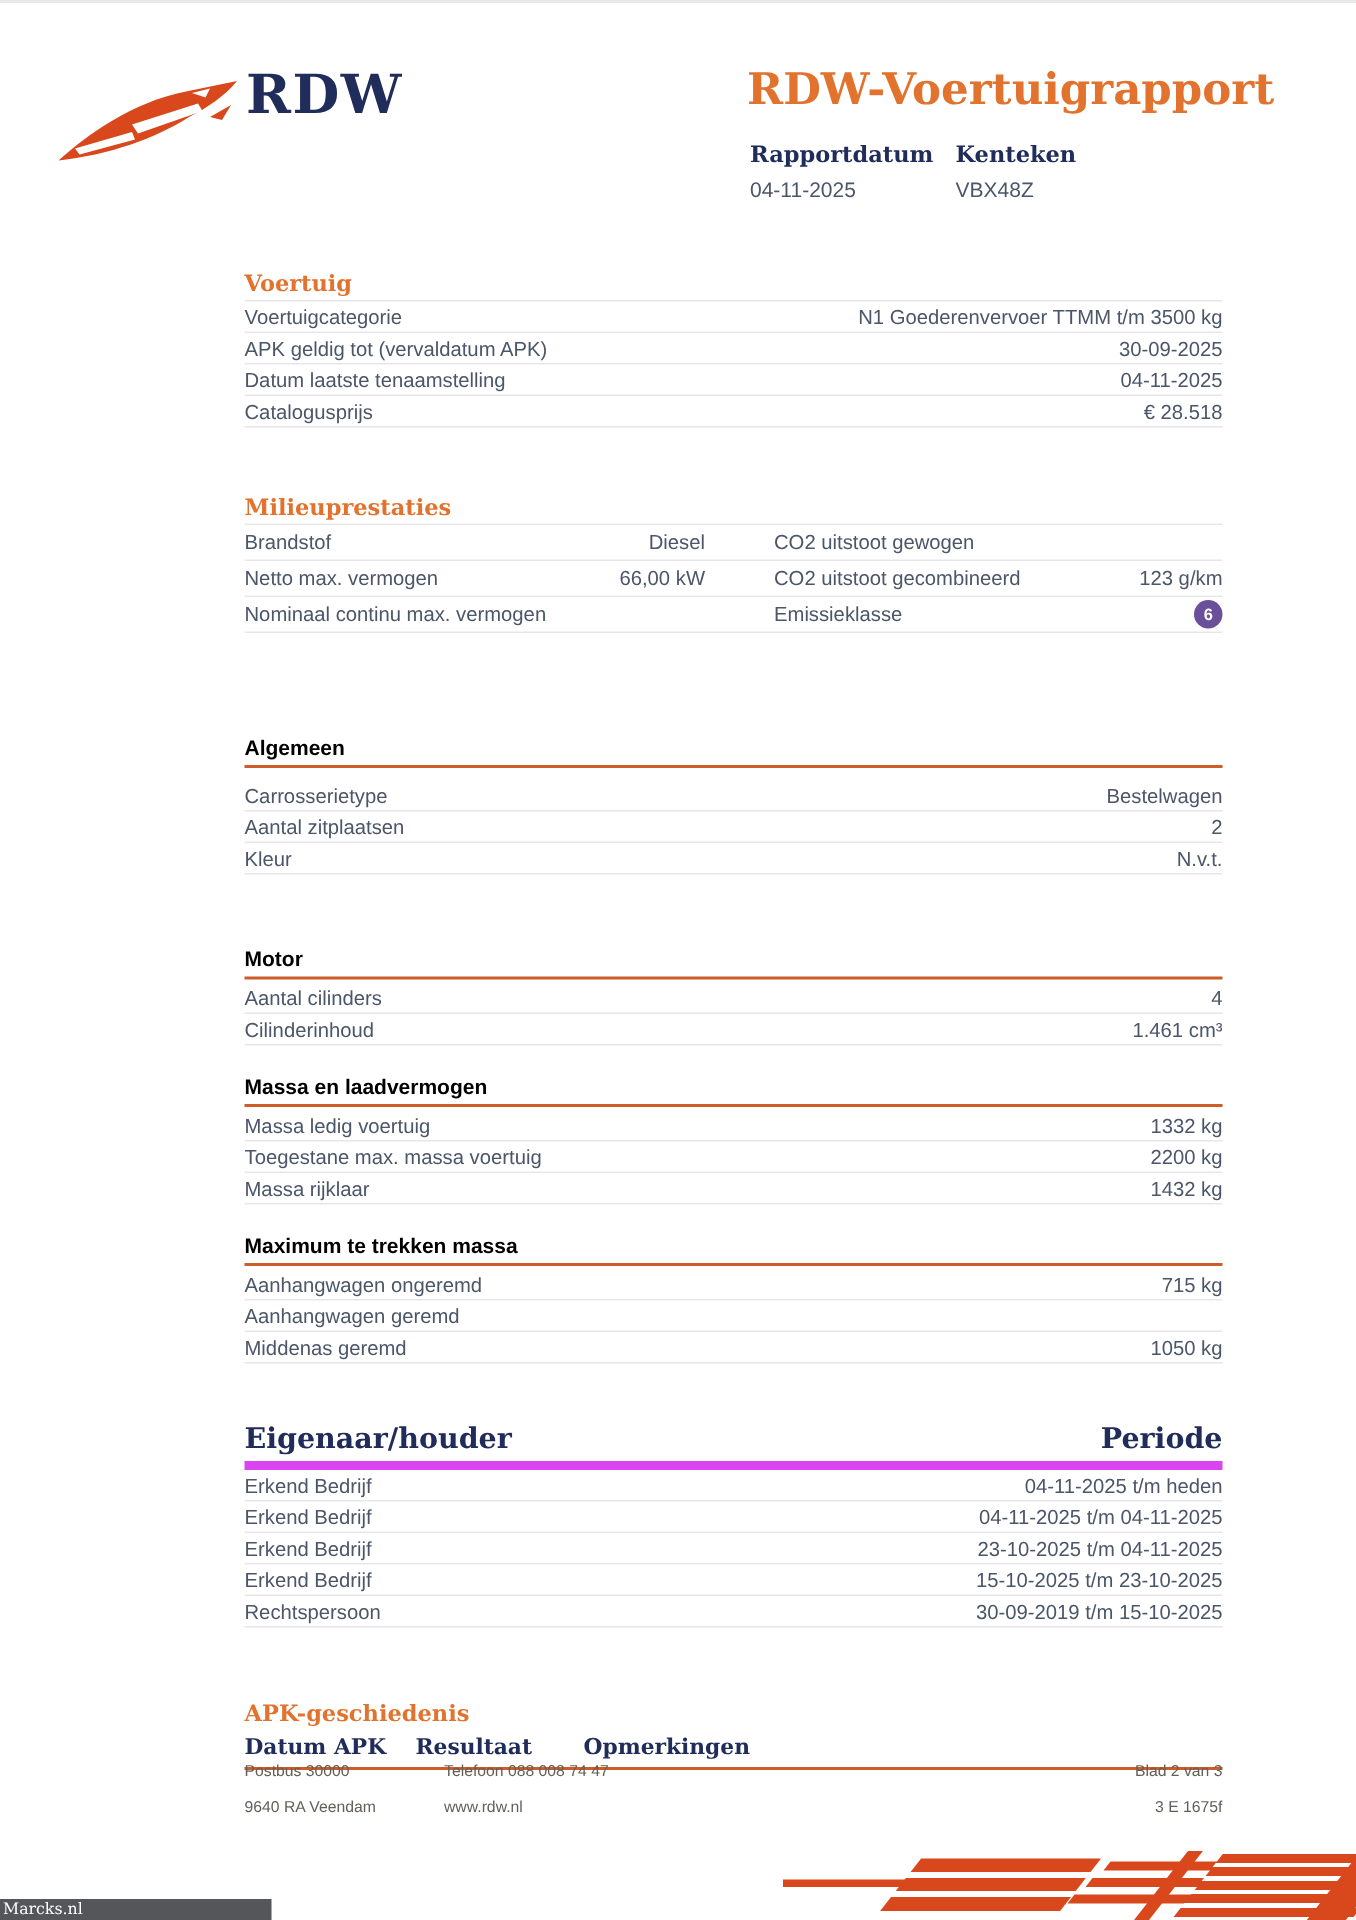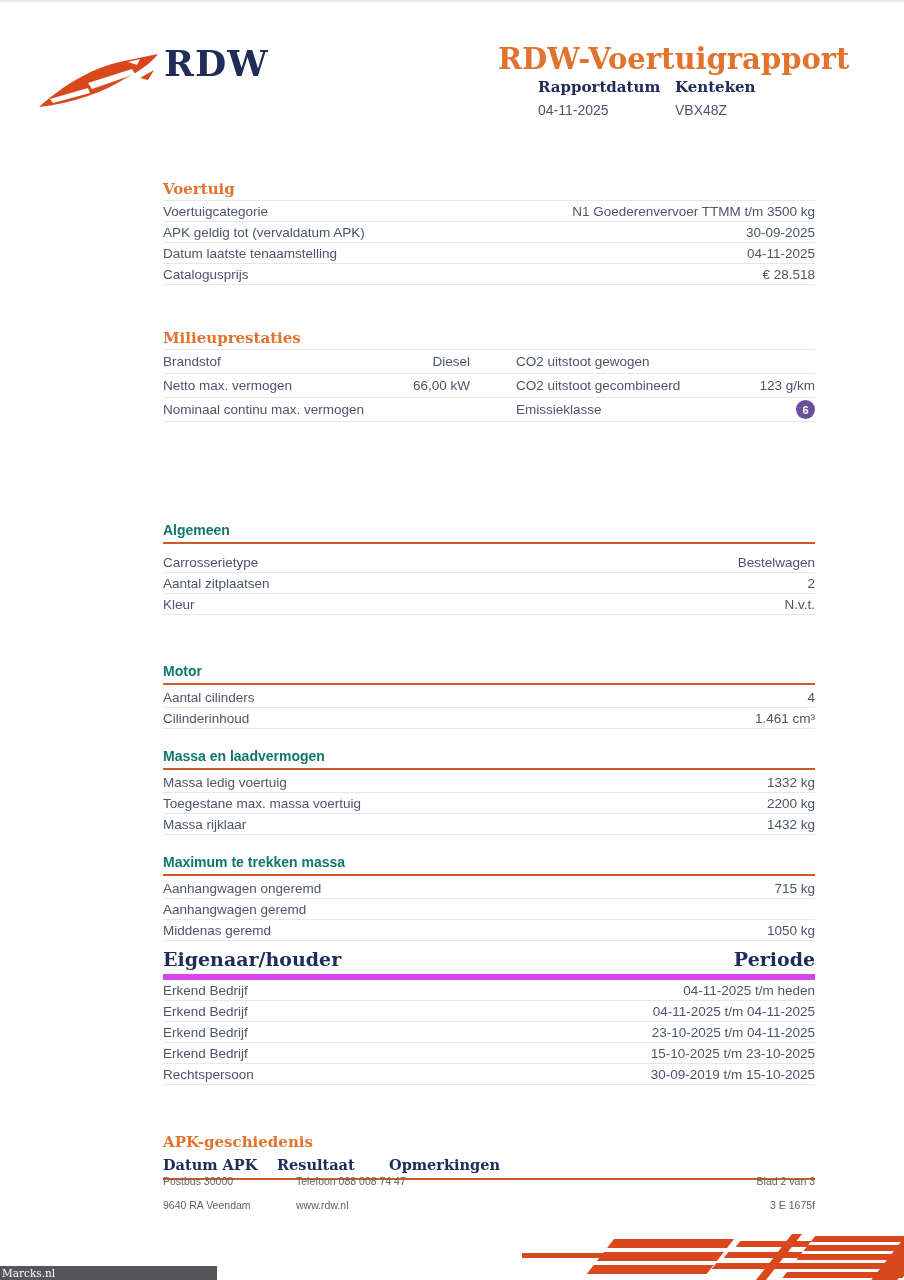--- a/index.html
+++ b/index.html
@@ -8,29 +8,29 @@
     position:relative; width:904px; height:1280px; background:#ffffff;
     font-family:"Liberation Sans", sans-serif; color:#4b5669; overflow:hidden;
     border-top:2px solid #e9e9e9;
   }
   .serif { font-family:"DejaVu Serif","Liberation Serif",serif; }
 
   
   .logo-wrap { position:absolute; left:36px; top:48px; width:130px; height:62px; }
   .brand-text { position:absolute; left:164px; top:40px; font-size:36px; font-weight:bold; color:#202c5a; letter-spacing:1px; }
   .doc-title { position:absolute; left:498px; top:40px; font-size:29px; font-weight:bold; color:#e1732f; }
-  .meta { position:absolute; left:500px; top:76px; display:flex;margin-left:38px; }
+  .meta { position:absolute; left:500px; top:92px; display:flex; }
   .meta-col1 { width:137px; }
   .meta-label { font-size:15px; font-weight:bold; color:#202c5a; }
   .meta-value { font-size:14px; margin-top:6px; color:#4b5669; }
 
   
   .sec { position:absolute; left:163px; width:652px; }
   .sec-title { font-size:15px; font-weight:bold; color:#e1732f; height:20px; }
-  .sub-title { font-size:14px; font-weight:bold; color:#0f766e; padding-bottom:4px; border-bottom:2px solid #cc5c28;margin-top:32px; }
+  .sub-title { font-size:14px; font-weight:bold; color:#000000; padding-bottom:4px; border-bottom:2px solid #cc5c28; }
   .tbl { border-top:1px solid #e6e7eb; }
   .tbl.no-top { border-top:none; margin-top:8px; }
   .row { display:flex; justify-content:space-between; align-items:center; height:21px; border-bottom:1px solid #e6e7eb; font-size:13.5px; }
   .row .lbl { color:#4b5669; }
   .row .val { color:#4b5669; text-align:right; }
 
   
   .mrow { height:24px; }
   .m-left { width:307px; display:flex; justify-content:space-between; align-items:center; }
   .m-right { margin-left:46px; flex:1; display:flex; justify-content:space-between; align-items:center; }
@@ -41,21 +41,21 @@
   .thead { display:flex; justify-content:space-between; font-size:19px; font-weight:bold; color:#202c5a;
            padding-bottom:4px; border-bottom:6px solid #d946ef; }
   .thead3 { display:flex; font-size:14.5px; font-weight:bold; color:#202c5a; padding-bottom:5px; border-bottom:2px solid #cc5c28; }
   .thead3 .c1 { width:114px; } .thead3 .c2 { width:112px; }
 
   
   .footer-line { position:absolute; left:163px; width:652px; display:flex; font-size:10.5px; color:#635f58;gap:18px; }
   .footer-line .f1 { width:115px; } .footer-line .f2 { flex:1; } .footer-line .f3 { text-align:right; }
 
   
-  .site-bar { position:absolute; left:0; bottom:0; width:217px; height:14px; background:#55565a; color:#fff;
+  .site-bar { position:absolute; left:0; bottom:0; width:181px; height:14px; background:#55565a; color:#fff;
               font-size:10.5px; line-height:14px; padding-left:2px; font-family:"DejaVu Serif","Liberation Serif",serif; }
 
   
   .wm { position:absolute; right:0; bottom:0; width:382px; height:48px; overflow:hidden; }
   .wm div { position:absolute; background:#d9481c; transform:skewX(-38deg); }
   .wm .s1 { left:-6px; top:21px; width:100px; height:5px; }
   .wm .s2 { left:78px; top:7px; width:120px; height:36px;
             background:repeating-linear-gradient(180deg,#d9481c 0 9px,#ffffff 9px 13px); }
   .wm .s3 { left:216px; top:9px; width:108px; height:6px; }
   .wm .s4 { left:204px; top:20px; width:132px; height:6px; }

